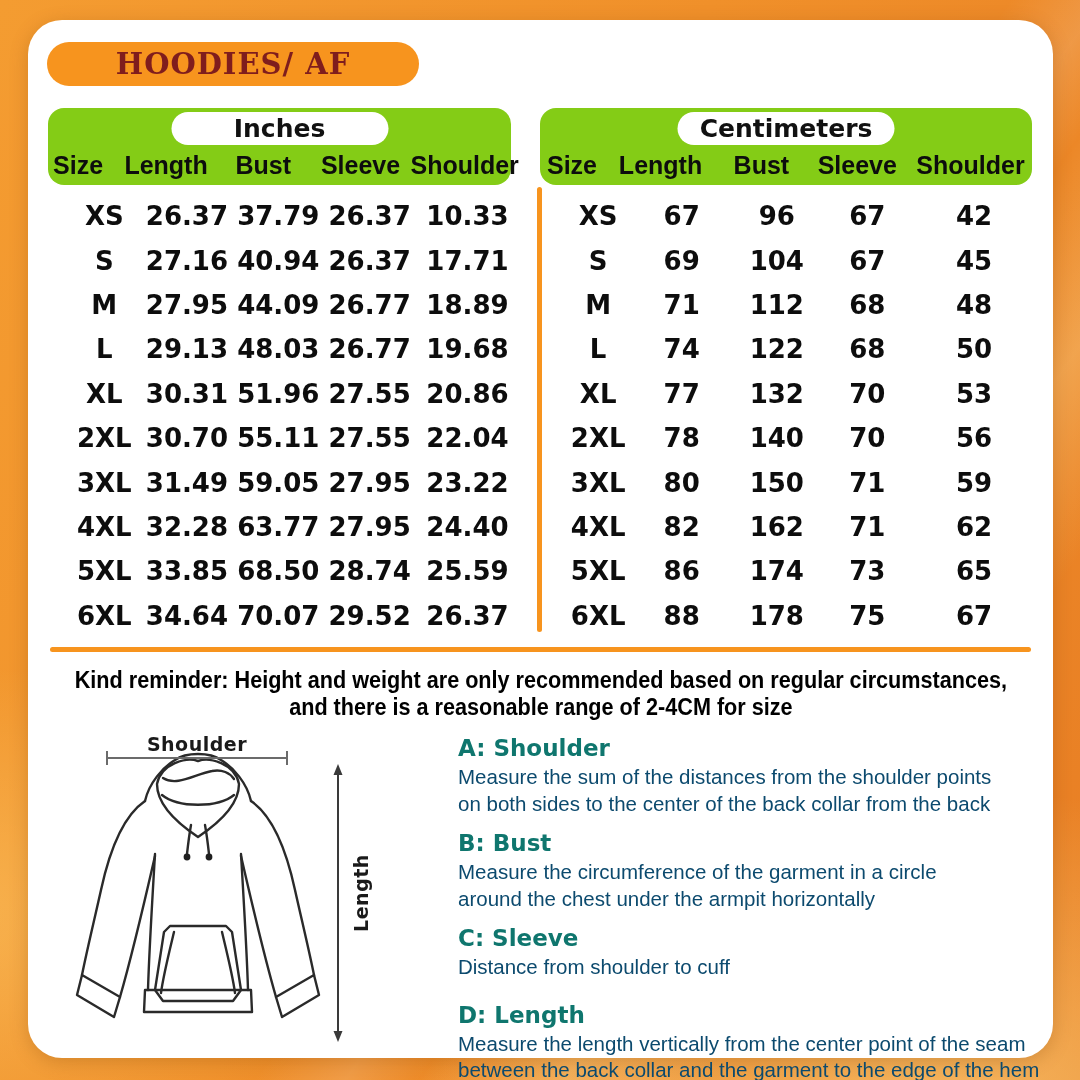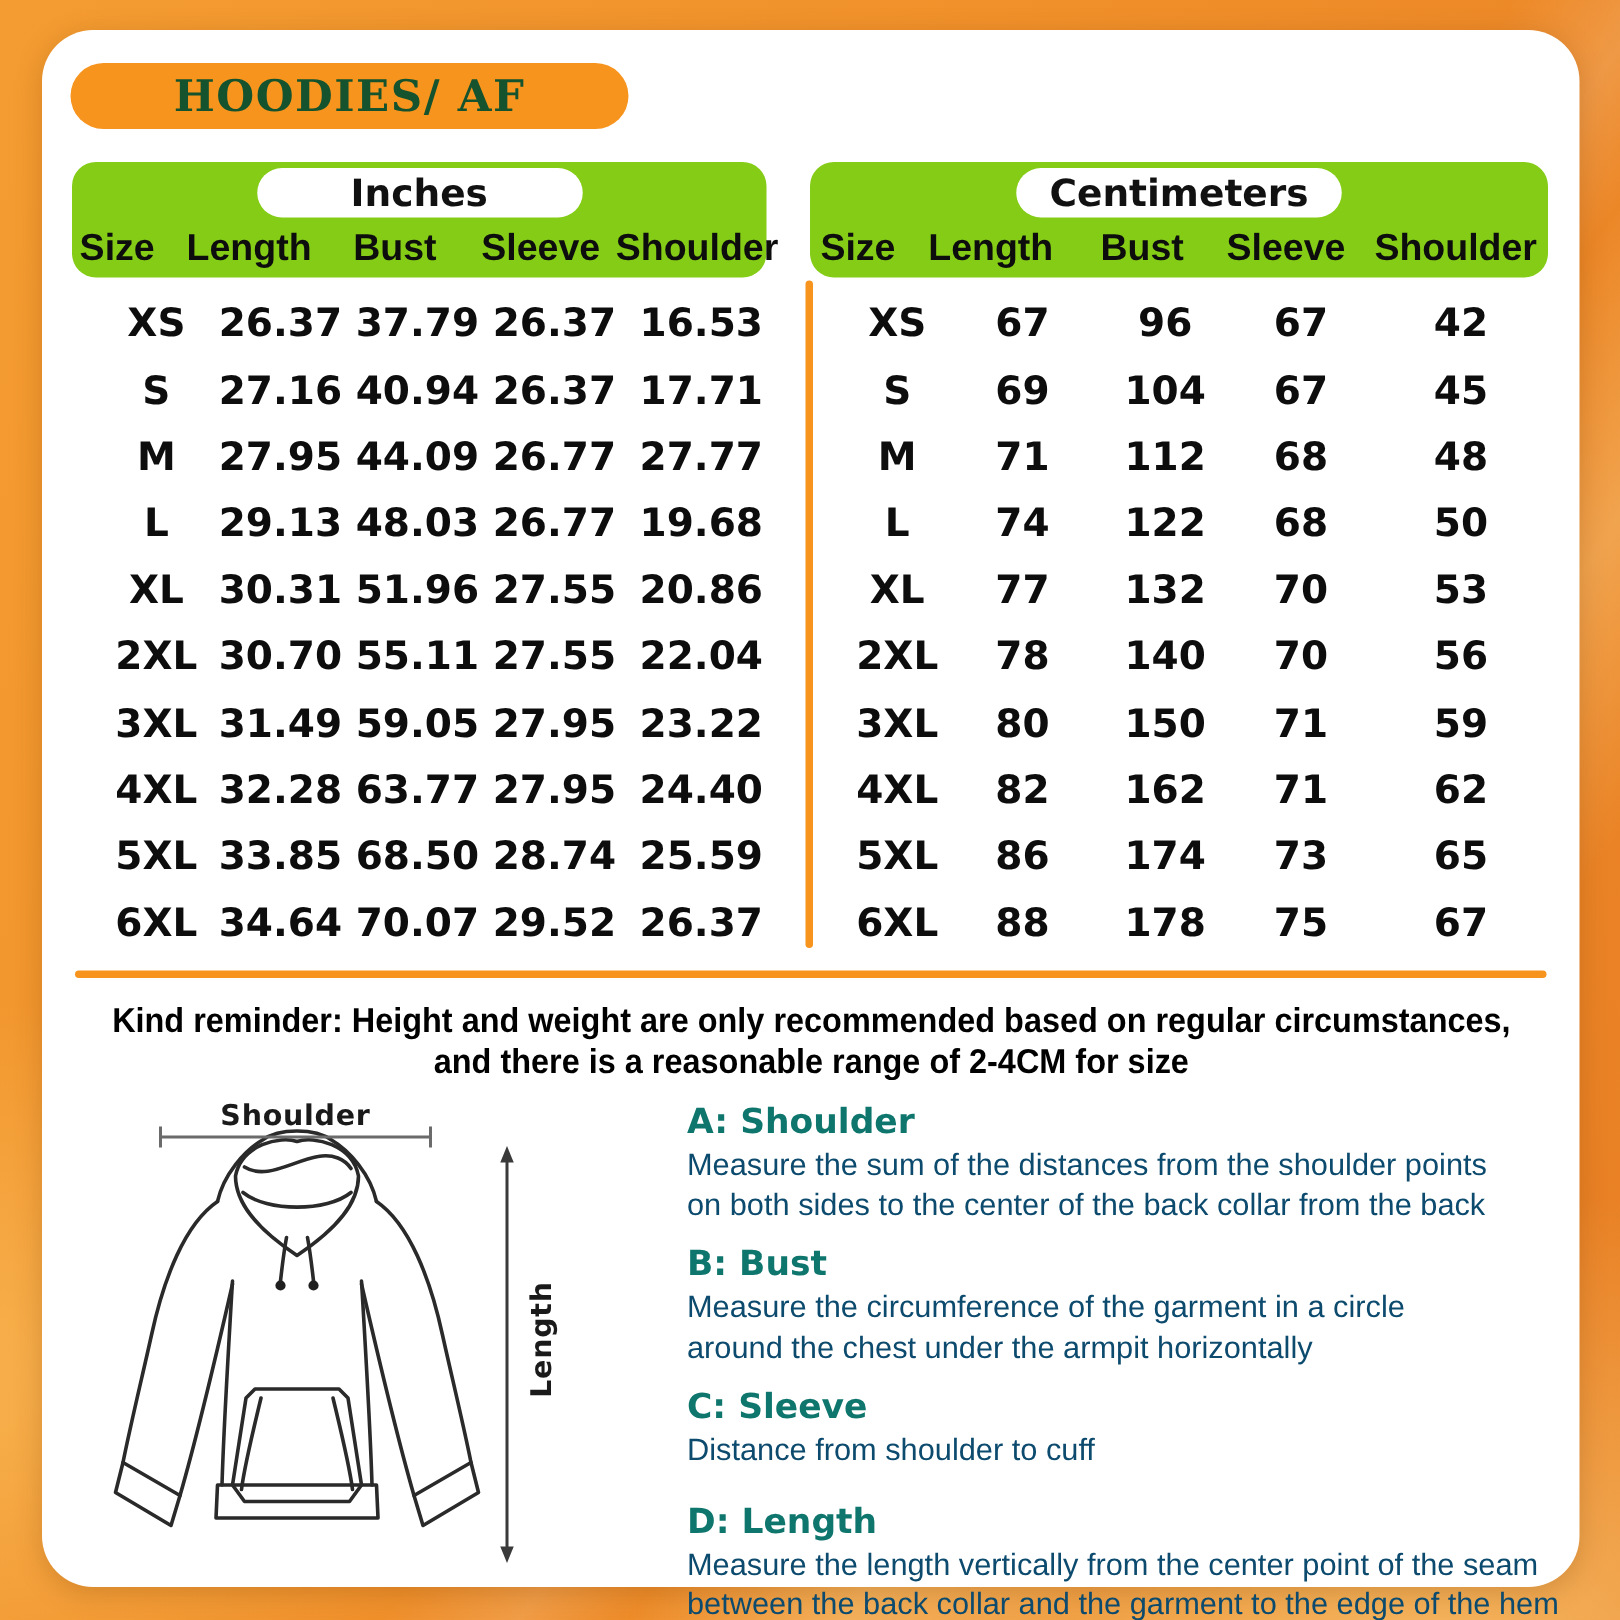--- a/index.html
+++ b/index.html
@@ -15,21 +15,21 @@
   }
   .card {
     position:absolute; left:28px; top:20px; width:1025px; height:1038px;
     background:#ffffff; border-radius:34px;
     box-shadow:0 4px 18px rgba(120,60,0,0.25);
   }
   .title-pill {
     position:absolute; left:19px; top:22px; width:372px; height:44px;
     background:#F7941E; border-radius:22px;
     display:flex; align-items:center; justify-content:center;
-    color:#14532d; font-family:"DejaVu Serif", serif; font-weight:bold;
+    color:#7f1d1d; font-family:"DejaVu Serif", serif; font-weight:bold;
     font-size:29px; letter-spacing:1px;
   }
   .unit { position:absolute; top:88px; }
   .unit.inches { left:20px;  width:463px; --cols:13% 25% 17% 25% 20%; }
   .unit.cm     { left:512px; width:492px; --cols:13% 23% 18% 21% 25%; }
   .band { height:77px; background:#84cc16; border-radius:16px; position:relative; }
   .unit-pill {
     position:absolute; top:4px; left:50%; transform:translateX(-50%);
     width:217px; height:33px; background:#fff; border-radius:17px;
     display:flex; align-items:center; justify-content:center;
@@ -89,35 +89,35 @@
           <span>Sleeve</span>
           <span>Shoulder</span>
         </div>
     </div>
     <div class="rows">
         <div class="trow">
           <span>XS</span>
           <span>26.37</span>
           <span>37.79</span>
           <span>26.37</span>
-          <span>16.53</span>
+          <span>10.33</span>
         </div>
         <div class="trow">
           <span>S</span>
           <span>27.16</span>
           <span>40.94</span>
           <span>26.37</span>
           <span>17.71</span>
         </div>
         <div class="trow">
           <span>M</span>
           <span>27.95</span>
           <span>44.09</span>
           <span>26.77</span>
-          <span>27.77</span>
+          <span>18.89</span>
         </div>
         <div class="trow">
           <span>L</span>
           <span>29.13</span>
           <span>48.03</span>
           <span>26.77</span>
           <span>19.68</span>
         </div>
         <div class="trow">
           <span>XL</span>

